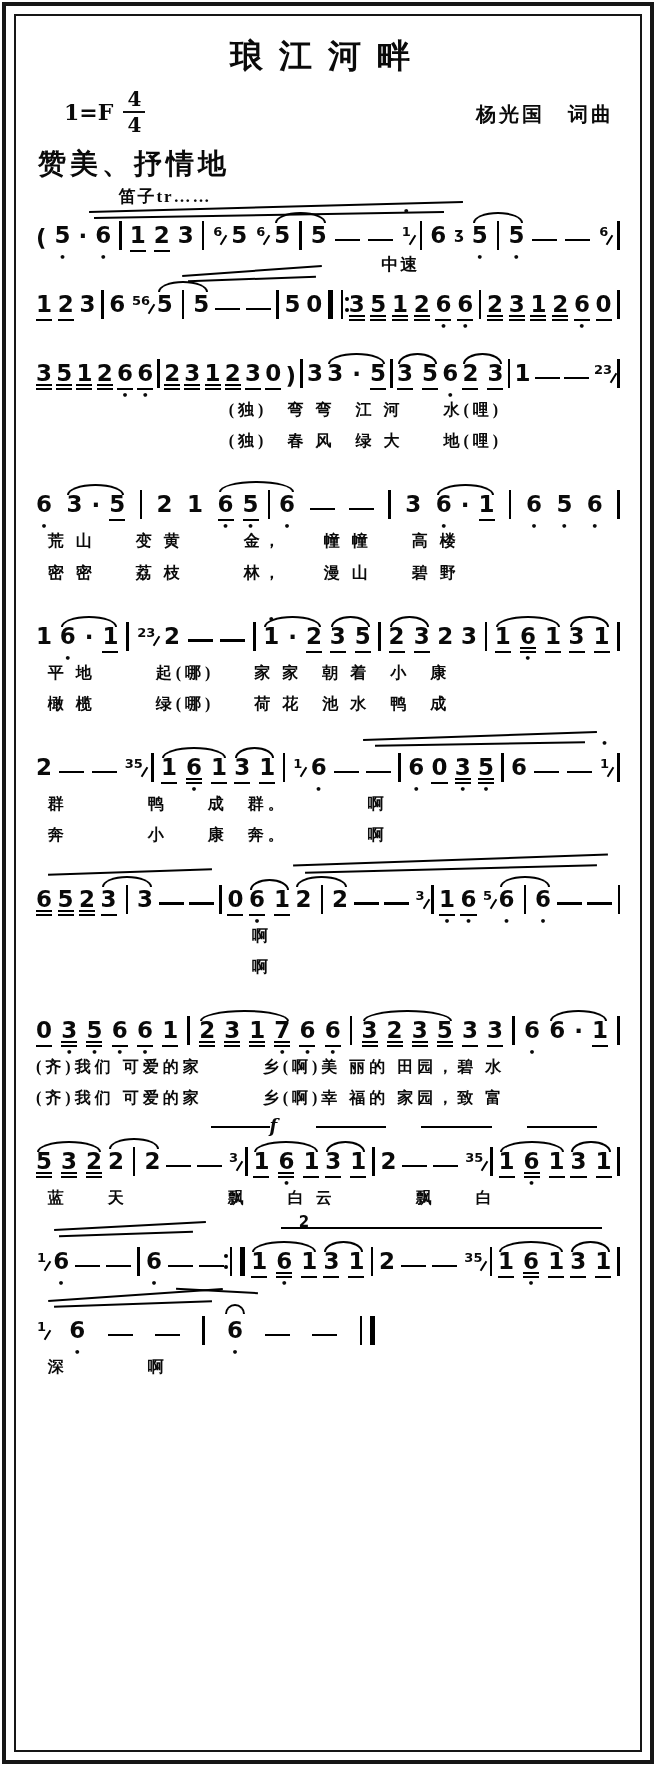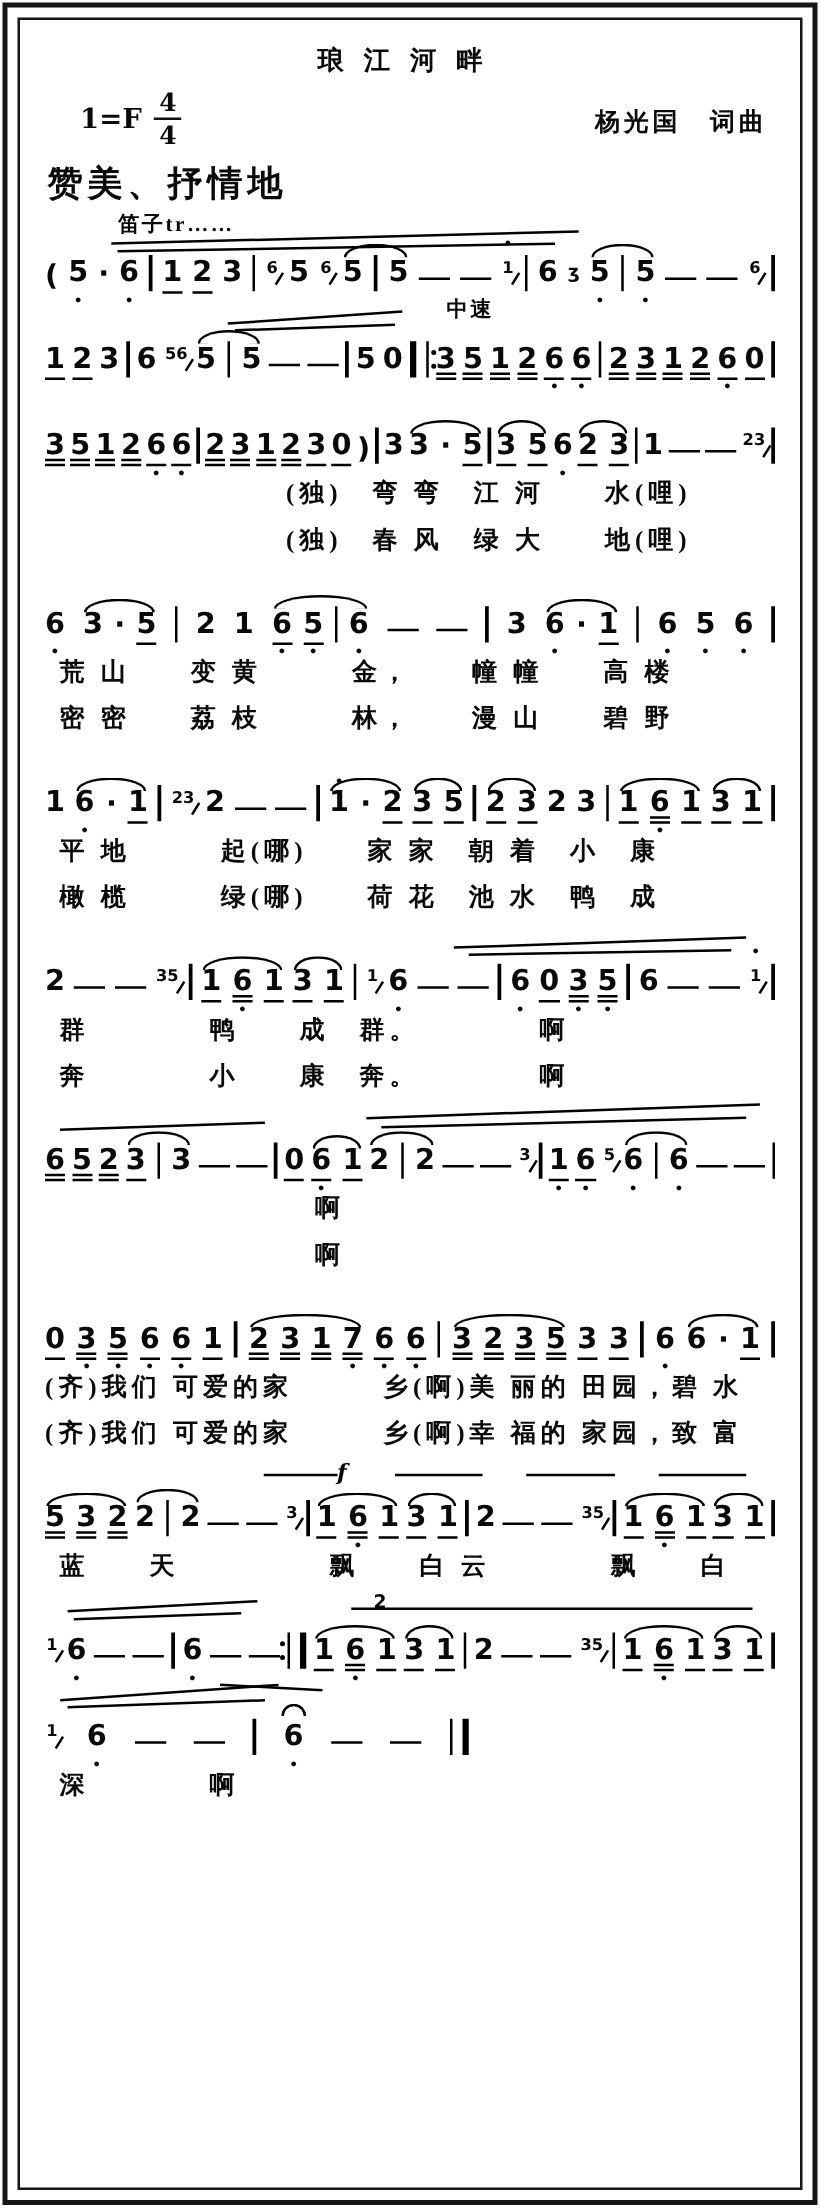--- a/index.html
+++ b/index.html
@@ -1,21 +1,21 @@
 <!DOCTYPE html>
 <html><head>
 <meta charset="utf-8">
 <style>
   html,body{margin:0;padding:0;background:#fff;}
   body{width:656px;height:1766px;position:relative;font-family:"Liberation Serif",serif;color:#0a0a0a;}
   .frame{position:absolute;inset:2px;border:4px solid #161616;}
   .sheet{position:absolute;inset:8px;border:2px solid #161616;overflow:hidden;}
   .content{padding:6px 20px 0 20px;}
 
-  h1{font-family:Liberation Mono, monospace;font-size:21px;font-weight:bold;text-align:center;
+  h1{font-family:Liberation Mono, monospace;font-size:33px;font-weight:bold;text-align:center;
      letter-spacing:16px;margin:12px 0 10px 0;}
   .meta-row{display:flex;justify-content:space-between;align-items:flex-start;padding:0 6px 0 28px;}
   .keysig{font-family:"DejaVu Serif",serif;font-size:22px;font-weight:bold;display:flex;align-items:center;gap:10px;}
   .frac{display:inline-block;text-align:center;line-height:1;}
   .frac .num{display:block;font-size:20px;padding:0 4px 2px 4px;border-bottom:2px solid #111;}
   .frac .den{display:block;font-size:20px;padding-top:2px;}
   .composer{font-size:20px;font-weight:bold;letter-spacing:3px;margin-top:12px;}
   .expression{font-size:28px;font-weight:bold;letter-spacing:4px;margin:10px 0 0 2px;}
 
   #systems{position:relative;}
@@ -47,24 +47,24 @@
         border-radius:50%;background:#000;box-shadow:0 11px 0 #000;}
   .bar.rbeg::after{right:-8px;}
   .bar.rend{width:8px;border-left:2.5px solid #000;border-right:5px solid #000;}
   .bar.rend::before{left:-8px;}
   .dash{display:inline-block;width:25px;height:2.5px;background:#000;margin-bottom:11px;}
   .augdot{display:inline-block;margin-bottom:4px;}
   .paren{display:inline-block;margin-bottom:2px;}
   .orn{font-size:15px;transform:translateY(-10px);}
   .ann{position:absolute;white-space:nowrap;}
   .ann-line{position:absolute;height:2px;background:#000;}
-  .ann-cjk{font-family:"Liberation Serif",serif;font-size:17px;font-weight:bold;letter-spacing:2px;}
+  .ann-cjk{font-family:"Liberation Serif",serif;font-size:17px;font-weight:bold;letter-spacing:2px;margin-left:24px;}
   .ann-f{font-family:"DejaVu Serif",serif;font-style:italic;font-size:18px;font-weight:bold;}
   .ann-num{font-family:"DejaVu Sans",sans-serif;font-size:15px;font-weight:bold;}
-  .lyric{font-size:20px;letter-spacing:4px;line-height:1.45;margin-top:8px;white-space:nowrap;
+  .lyric{font-size:16px;letter-spacing:4px;line-height:1.45;margin-top:8px;white-space:nowrap;
          font-weight:bold;}
 </style>
 </head>
 <body>
 
 <div class="frame">
   <div class="sheet">
     <div class="content">
       <h1>琅江河畔</h1>
       <div class="meta-row">

